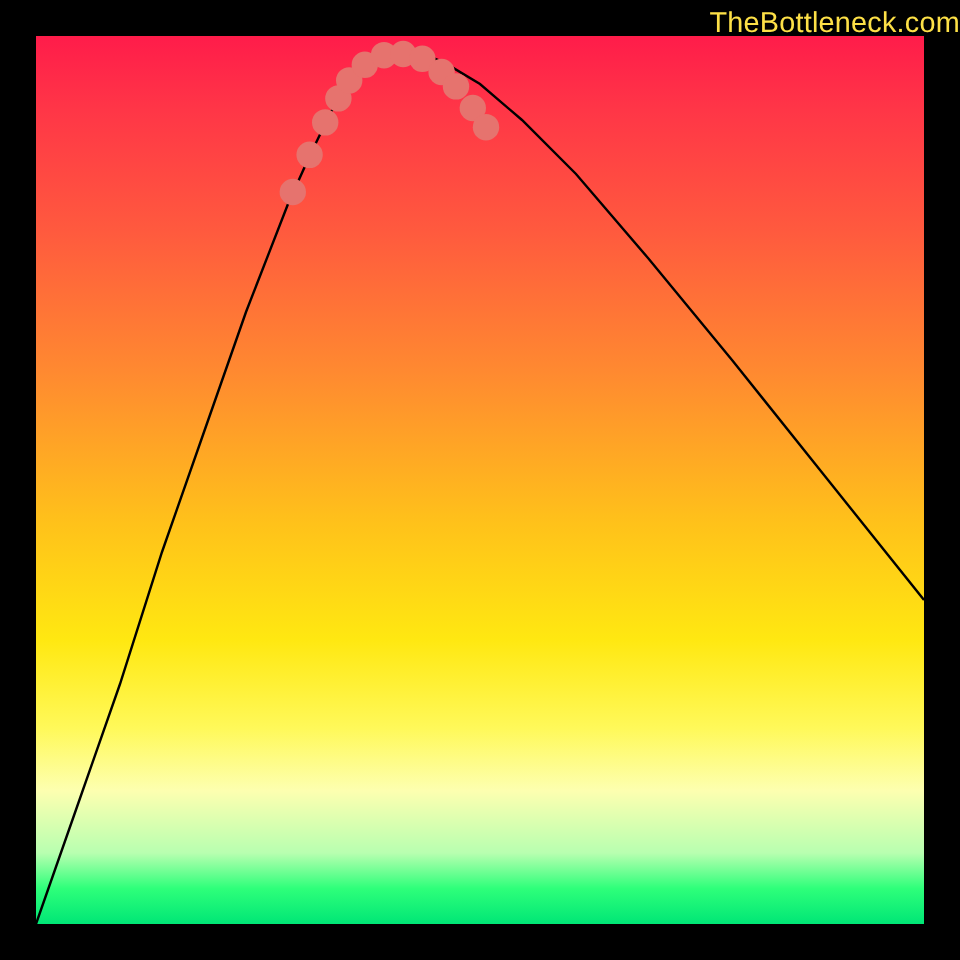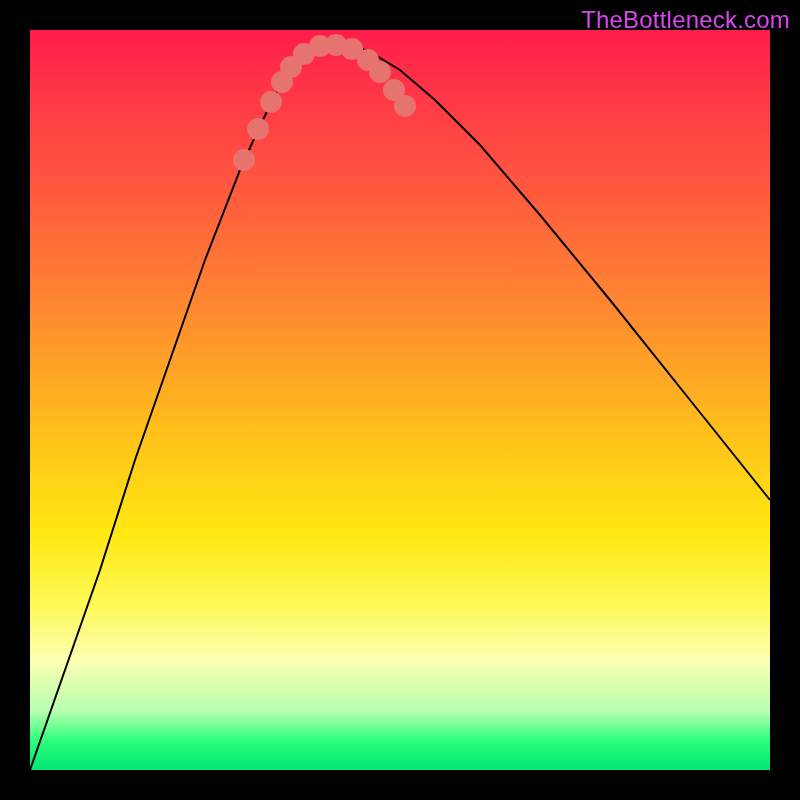--- a/index.html
+++ b/index.html
@@ -41,22 +41,22 @@
     position: absolute;
     inset: 0;
   }
   .markers {
     position: absolute;
     inset: 0;
   }
   .watermark {
     position: absolute;
     top: 6px;
-    right: 10px;
-    color: #d946ef;
+    right: 0;
+    color: #fde047;
     font-size: 24px;
     letter-spacing: 0.2px;
     font-weight: 500;
   }
 </style>
 </head>
 <body>
 
 <div class="watermark">TheBottleneck.com</div>
 

